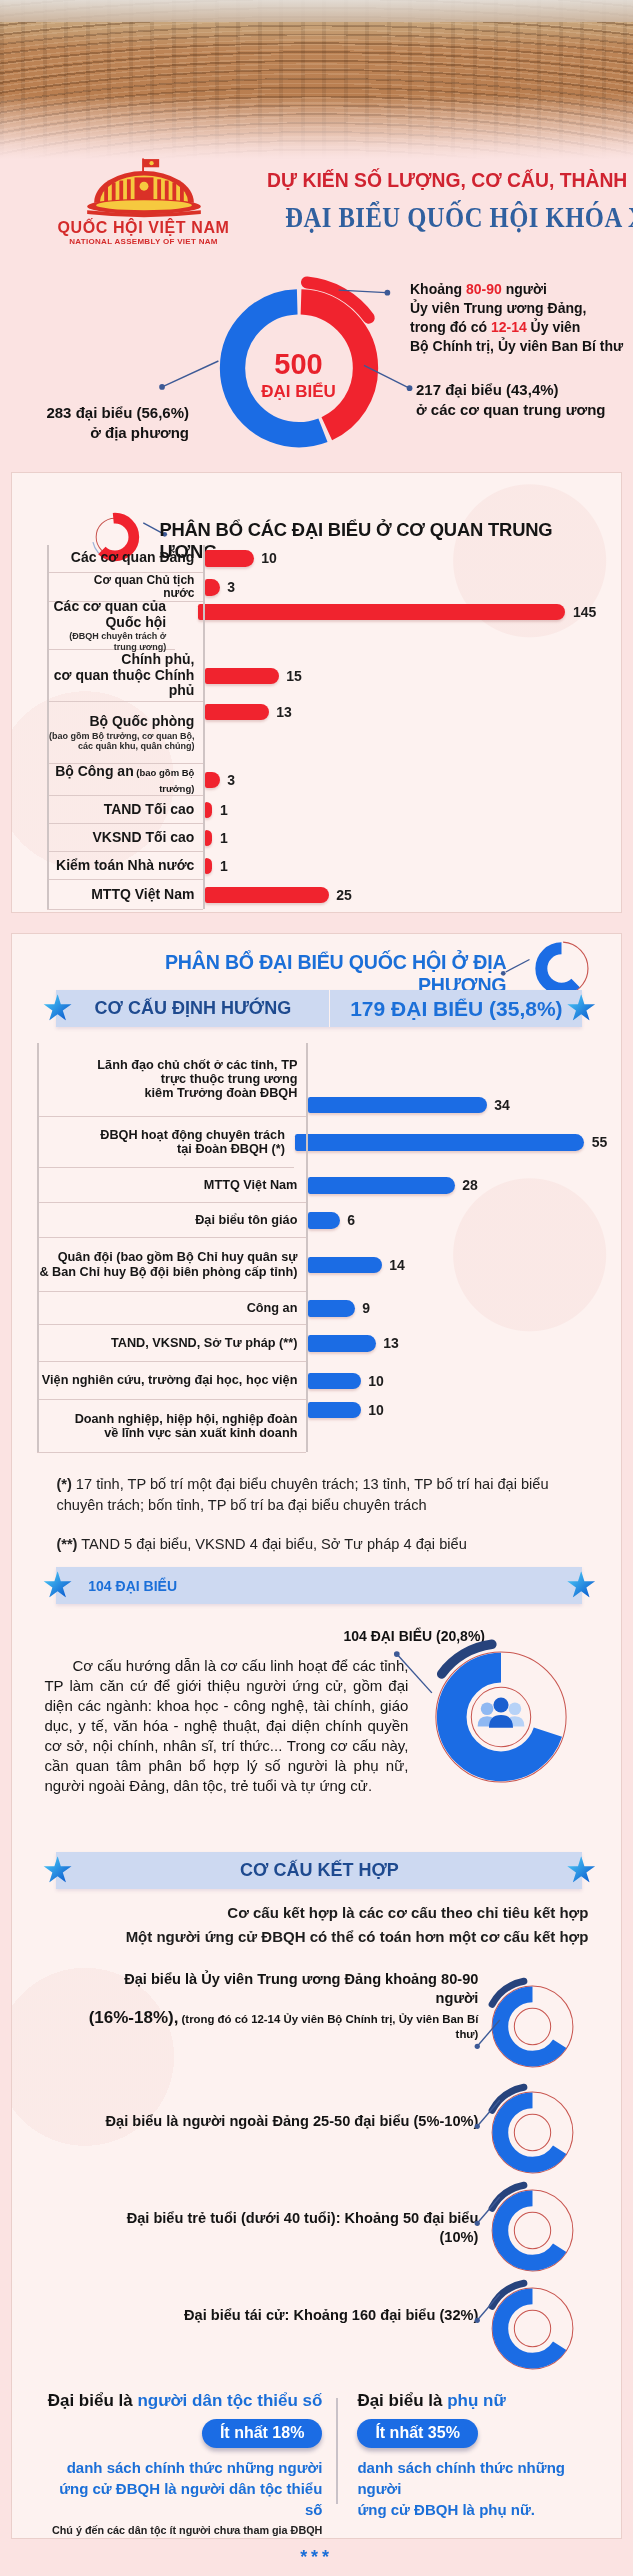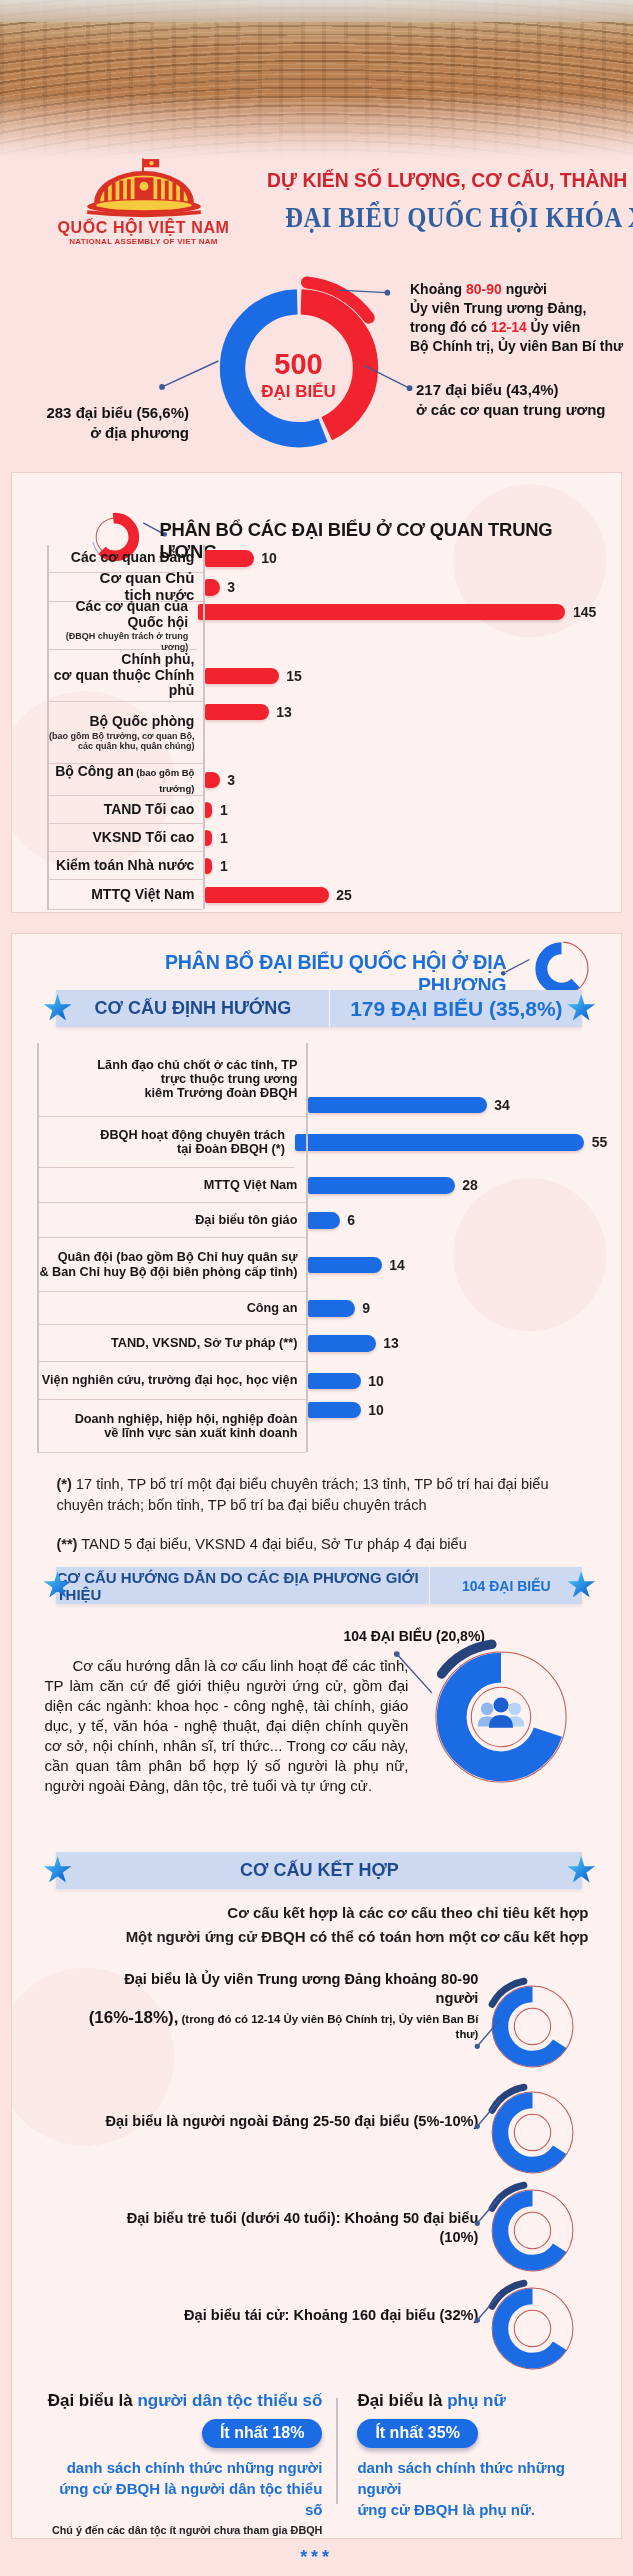--- a/index.html
+++ b/index.html
@@ -179,28 +179,28 @@
             <div class="lbl" style="width: 156px;">
               <div class="lbl-main" style="font-size: 14px;">Các cơ quan Đảng</div>
             </div>
             <div class="barwrap">
               <div class="bar" style="width: 49px; background: rgb(240, 35, 46);"></div>
               <span class="val">10</span>
             </div>
           </div>
           <div class="crow" style="height: 29px;">
             <div class="lbl" style="width: 156px;">
-              <div class="lbl-main" style="font-size: 15px; padding-left: 28px;">Cơ quan Chủ tịch nước</div>
+              <div class="lbl-main" style="font-size: 12px; padding-left: 28px;">Cơ quan Chủ tịch nước</div>
             </div>
             <div class="barwrap">
               <div class="bar" style="width: 15px; background: rgb(240, 35, 46);"></div>
               <span class="val">3</span>
             </div>
           </div>
-          <div class="crow" style="height: 48px;">
+          <div class="crow" style="height: 48px; gap: 22px;">
             <div class="lbl" style="width: 156px;">
               <div class="lbl-main" style="font-size: 14px;">Các cơ quan của Quốc hội</div>
               <div class="lbl-note">(ĐBQH chuyên trách ở trung ương)</div>
             </div>
             <div class="barwrap v-top">
               <div class="bar" style="width: 367px; background: rgb(240, 35, 46);"></div>
               <span class="val">145</span>
             </div>
           </div>
           <div class="crow" style="height: 52px;">
@@ -385,21 +385,20 @@
           </div>
           <div style="position: absolute; top: 1.3px; bottom: 1.3px; left: 269px; width: 1.3px; background: rgb(207, 196, 196);"></div>
         </div>
       </div>
 
     <div class="abs fn" style="left:44px;top:540px;width:531px;"><b>(*)</b><span> 17 tỉnh, TP bố trí một đại biểu chuyên trách; 13 tỉnh, TP bố trí hai đại biểu chuyên trách; bốn tỉnh, TP bố trí ba đại biểu chuyên trách</span></div>
     <div class="abs fn" style="left:44px;top:600px;width:531px;"><b>(**)</b><span> TAND 5 đại biểu, VKSND 4 đại biểu, Sở Tư pháp 4 đại biểu</span></div>
 
     <div class="banner" style="left:44px;top:633px;width:526px;">
       <span class="star star-l"></span>
-      <div class="bcell navy" style="width:71%;font-size:15px;border-right:1.9px solid #fdf2f0;">CƠ CẤU HƯỚNG DẪN DO CÁC ĐỊA PHƯƠNG GIỚI THIỆU</div>
       <div class="bcell blue" style="width:29%;font-size:14px;text-align:right;">104 ĐẠI BIỂU</div>
       <span class="star star-r"></span>
     </div>
 
     <div class="abs glabel" style="left:331px;top:694px;">104 ĐẠI BIỂU (20,8%)</div>
     <svg class="abs" style="left:379px;top:713px;" width="46" height="51" viewBox="0 0 72 80">
       <circle cx="9" cy="11" r="4.5" fill="#3d5a96"></circle>
       <polyline points="9,11 64,72" stroke="#3d5a96" stroke-width="2.2" fill="none"></polyline>
     </svg>
     <svg class="abs" style="left:410px;top:704px;" width="158" height="158" viewBox="0 0 250 250">

